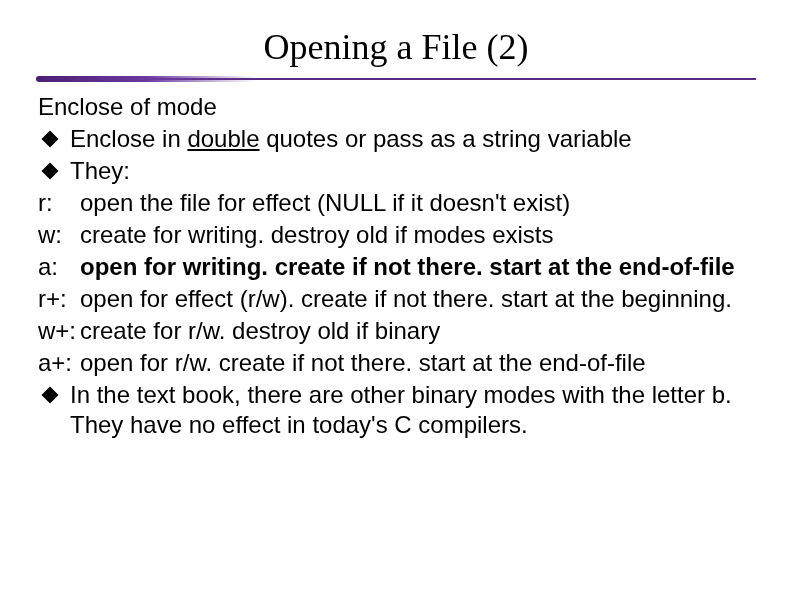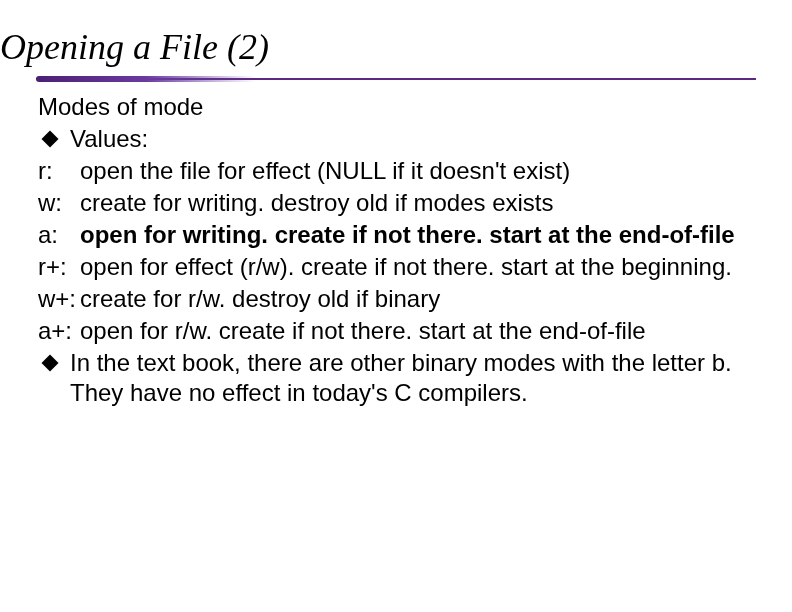--- a/index.html
+++ b/index.html
@@ -14,24 +14,24 @@
   }
   .slide {
     position: relative;
     width: 792px;
     height: 612px;
     box-sizing: border-box;
   }
   .title {
     font-family: "Times New Roman", Times, serif;
     font-size: 36px;
+    text-align: center;
     margin-top: 26px;
     margin-bottom: 8px;
     font-weight: 400;
-    font-style: italic;
   }
   .underline-bar {
     position: relative;
     width: 720px;
     height: 6px;
     margin: 0 auto 10px auto;
   }
   .underline-bar .line {
     position: absolute;
     left: 0;
@@ -103,27 +103,33 @@
   <div class="title">Opening a File (2)</div>
 
   <div class="underline-bar">
     <div class="line"></div>
     <div class="grad"></div>
   </div>
 
   <div class="body">
 
     <div class="intro">
-      <span>Modes of </span><span class="mono">mode</span>
+      <span>Enclose of </span><span class="mono">mode</span>
     </div>
-
 
     <div class="bullet-row">
       <div class="diamond"></div>
-      <div class="btxt">Values:</div>
+      <div class="btxt">
+        <span>Enclose in </span><span class="udl">double</span><span> quotes or pass as a string variable</span>
+      </div>
+    </div>
+
+    <div class="bullet-row">
+      <div class="diamond"></div>
+      <div class="btxt">They:</div>
     </div>
 
     <div class="mode-line">
       <span class="mk">r:</span>
       <span class="md">open the file for effect (NULL if it doesn't exist)</span>
     </div>
 
     <div class="mode-line">
       <span class="mk">w:</span>
       <span class="md">create for writing. destroy old if modes exists</span>

